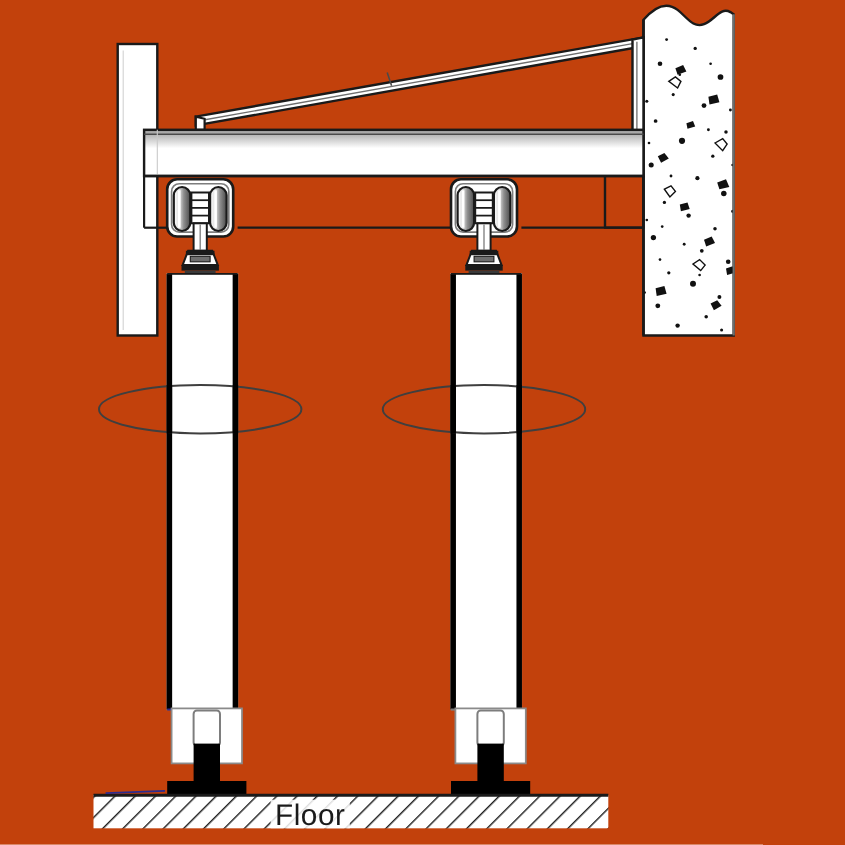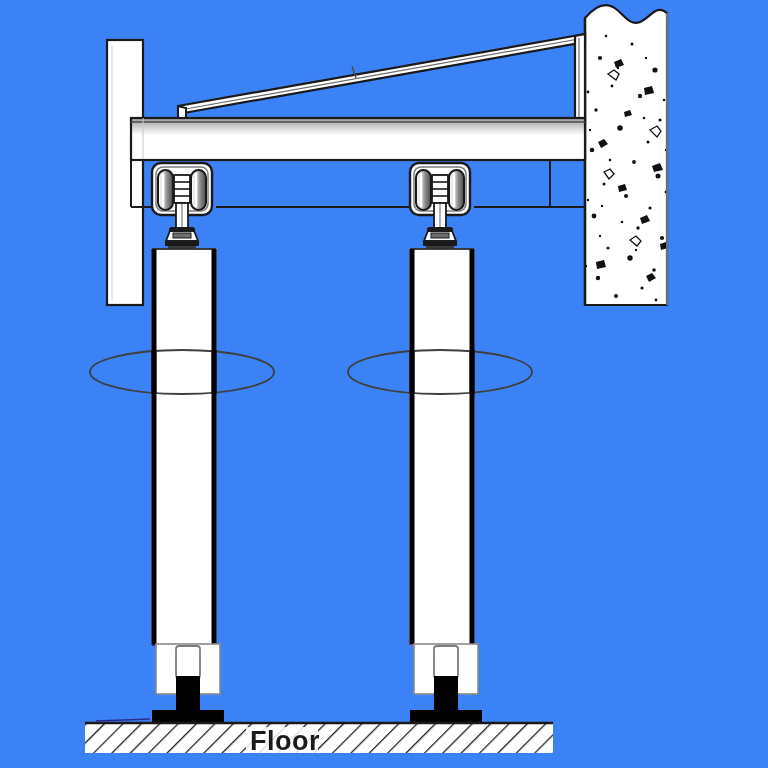--- a/index.html
+++ b/index.html
@@ -10,22 +10,21 @@
   body {
     width: 768px;
     height: 768px;
     font-family: "Liberation Sans", sans-serif;
     overflow: hidden;
   }
   #drawing-root {
     position: relative;
     width: 768px;
     height: 768px;
-    background: #3b82f6;
-    font-weight: bold;
+    background: #c2410c;
   }
   svg.drawing-canvas {
     display: block;
     width: 768px;
     height: 768px;
   }
   .floor-label-text {
     font-family: "Liberation Sans", sans-serif;
     font-size: 27px;
     fill: #1a1a1a;

